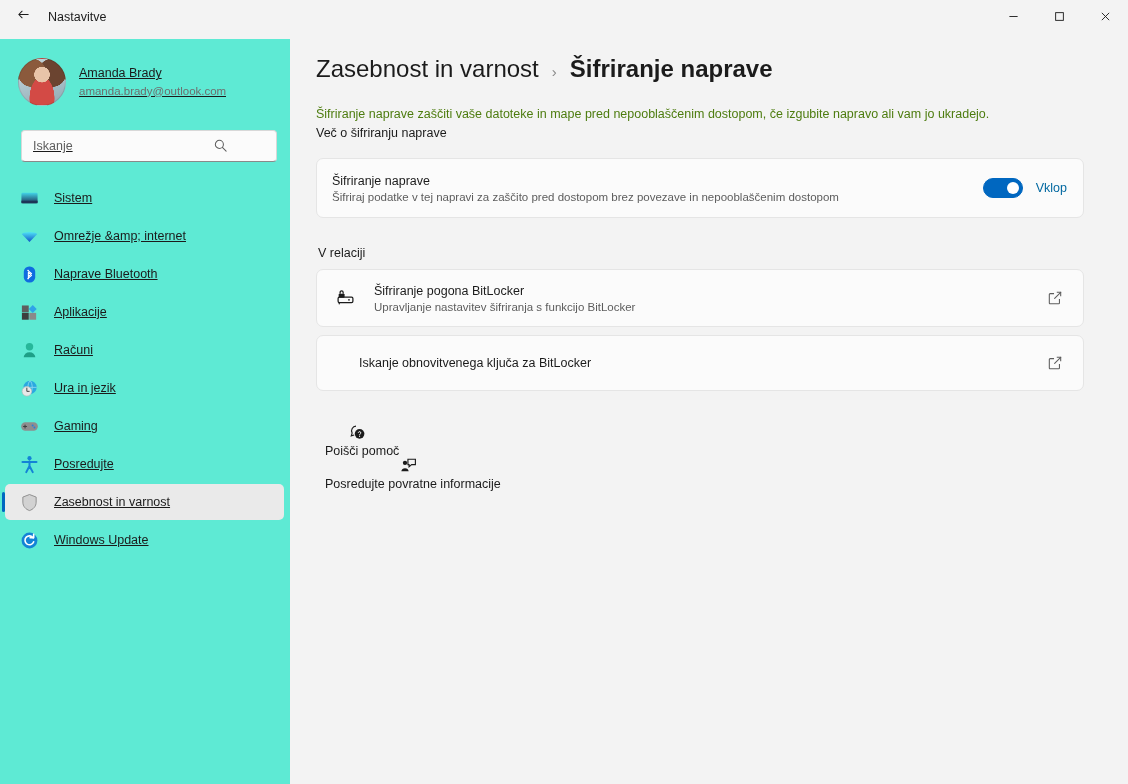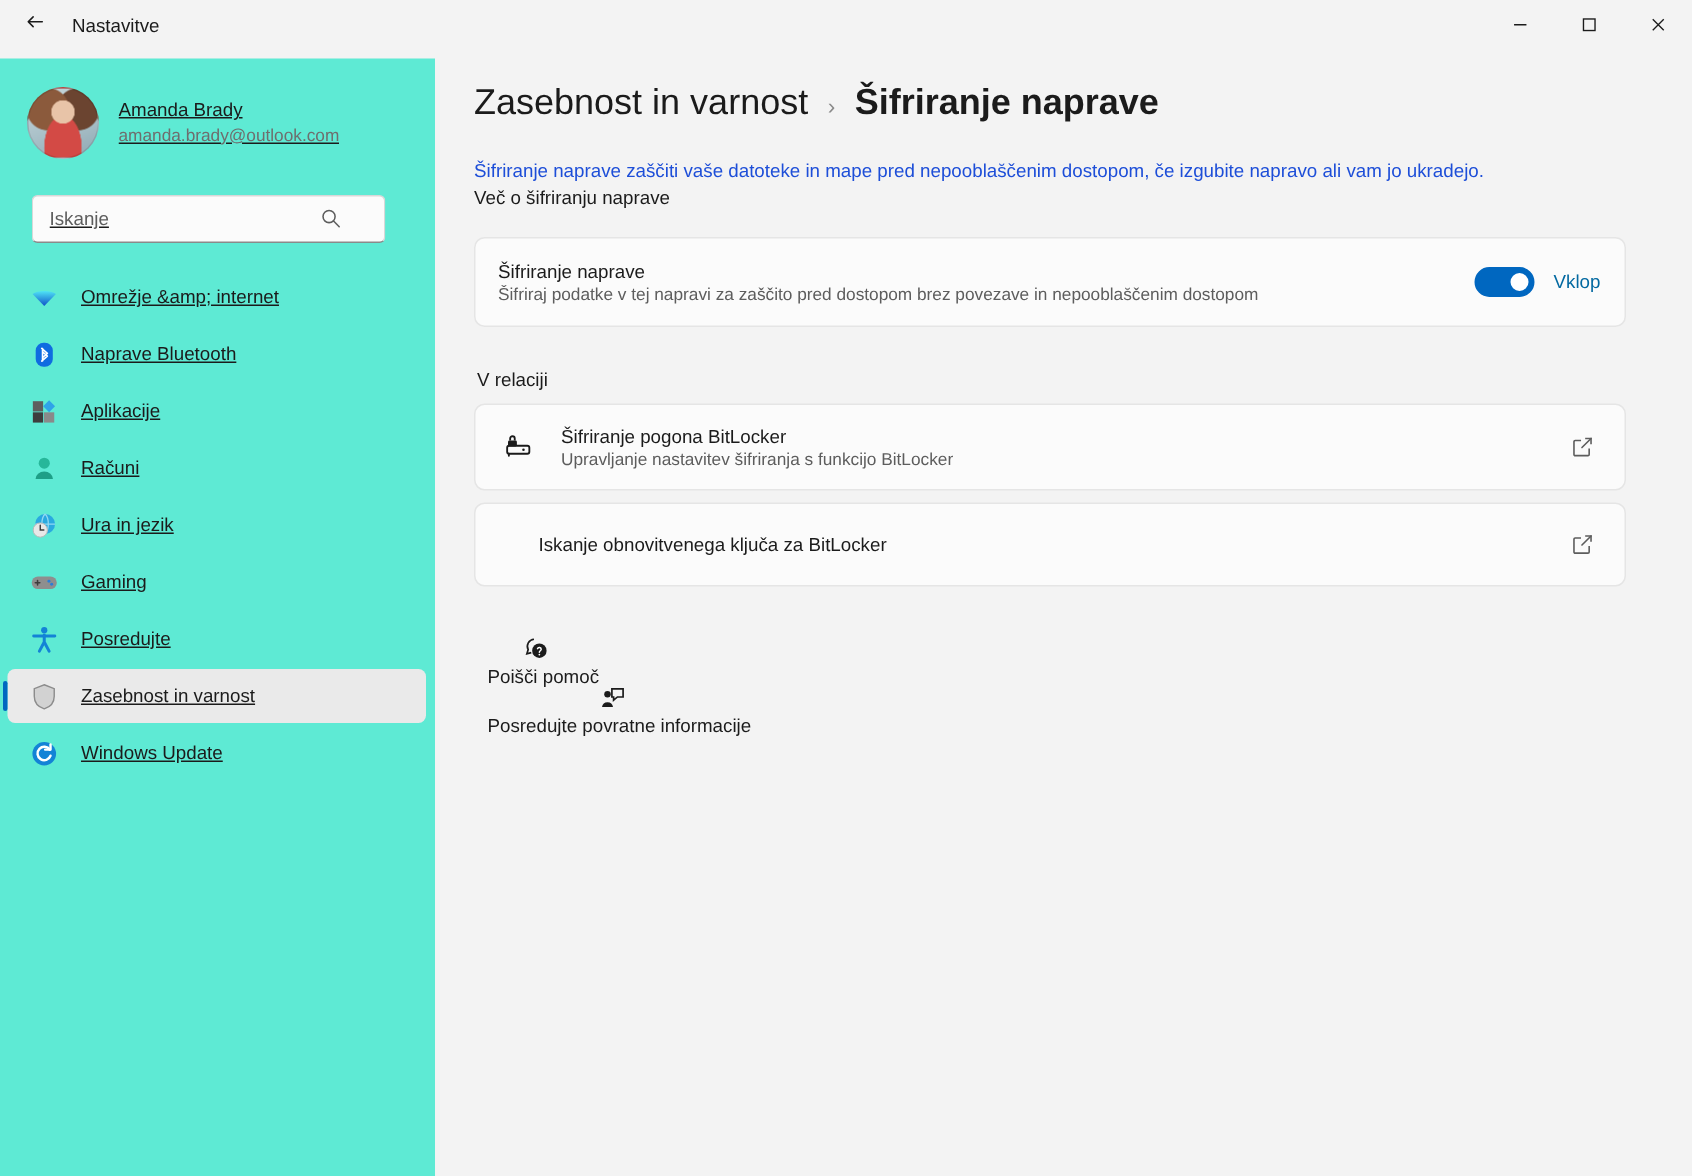--- a/index.html
+++ b/index.html
@@ -50,21 +50,21 @@
     border: 1px solid rgba(0,0,0,.10);
   }
   .acct-text { margin-left: 13px; line-height: 1.3; overflow: hidden; }
   .acct-name { font-size: 12.5px; color: #1B1B1B; }
   .acct-mail { font-size: 11.5px; color: #6E6E6E; margin-top: 2px; }
 
   .search-wrap {
     position: relative; margin: 20px 0 0 21px; width: 216px; height: 32px;
   }
   .search-box {
-    width: 236px; height: 32px; border-radius: 4px;
+    width: 256px; height: 32px; border-radius: 4px;
     background: #FBFBFB; border: 1px solid #D8D8D8; border-bottom-color: #8A8A8A;
     display: flex; align-items: center; padding: 0 30px 0 11px; cursor: text;
   }
   .search-box input {
     border: none; outline: none; background: transparent; width: 100%;
     font-family: "Liberation Sans", sans-serif; font-size: 12.5px; color: #1B1B1B;
   }
   .search-box input::placeholder { color: #5D5D5D; }
   .search-ico { position: absolute; right: 9px; top: 8px; pointer-events: none; }
 
@@ -88,21 +88,21 @@
   
   .main {
     position: absolute; left: 290px; top: 33px; width: 838px; height: 751px;
     padding: 22px 38px 0 26px; overflow: hidden;
   }
   .breadcrumb { display: flex; align-items: baseline; }
   .crumb-parent { font-size: 24px; color: #1B1B1B; cursor: pointer; }
   .crumb-sep { margin: 0 13px; font-size: 15px; color: #8A8A8A; }
   .crumb-current { font-size: 24px; font-weight: bold; color: #1B1B1B; }
 
-  .page-desc { margin-top: 22px; font-size: 12.5px; color: #1d4ed8; line-height: 1.45; }
+  .page-desc { margin-top: 22px; font-size: 12.5px; color: #4d7c0f; line-height: 1.45; }
   .page-link { display: inline-block; margin-top: 2px; font-size: 12.5px; color: #1B1B1B; cursor: pointer; }
 
   .card {
     background: #FBFBFB; border: 1px solid #E5E5E5; border-radius: 7px;
     width: 768px;
   }
   .card.clickable { cursor: pointer; }
 
   .toggle-card {
     margin-top: 17px; height: 60px; display: flex; align-items: center;
@@ -195,20 +195,35 @@
       <span class="search-ico">
         <svg width="15" height="15" viewBox="0 0 16 16" fill="none" stroke="#5D5D5D" stroke-width="1.1">
           <circle cx="6.8" cy="6.8" r="4.3"></circle>
             <path d="M10 10 L14 14" stroke-linecap="round"></path>
         </svg>
       </span>
     </div>
 
     <div class="nav">
 
+      <div class="nav-item">
+        <span class="nav-ico">
+          <svg width="19" height="19" viewBox="0 0 20 20">
+            <defs>
+                <linearGradient id="gm" x1="0" y1="0" x2="0" y2="1">
+              <stop offset="0" stop-color="#41D4E8"></stop>
+                  <stop offset="1" stop-color="#1D3557"></stop>
+            </linearGradient>
+              </defs>
+            <rect x="1.5" y="4" width="17" height="11" rx="1.2" fill="url(#gm)"></rect>
+            <rect x="1.5" y="12.4" width="17" height="2.6" fill="#1D3557"></rect>
+          </svg>
+        </span>
+        <span class="nav-label">Sistem</span>
+      </div>
 
       <div class="nav-item">
         <span class="nav-ico">
           <svg width="19" height="19" viewBox="0 0 20 20">
             <defs>
                 <linearGradient id="gw" x1="0" y1="0" x2="0" y2="1">
               <stop offset="0" stop-color="#4FE3F5"></stop>
                   <stop offset="1" stop-color="#0F53C9"></stop>
             </linearGradient>
               </defs>

